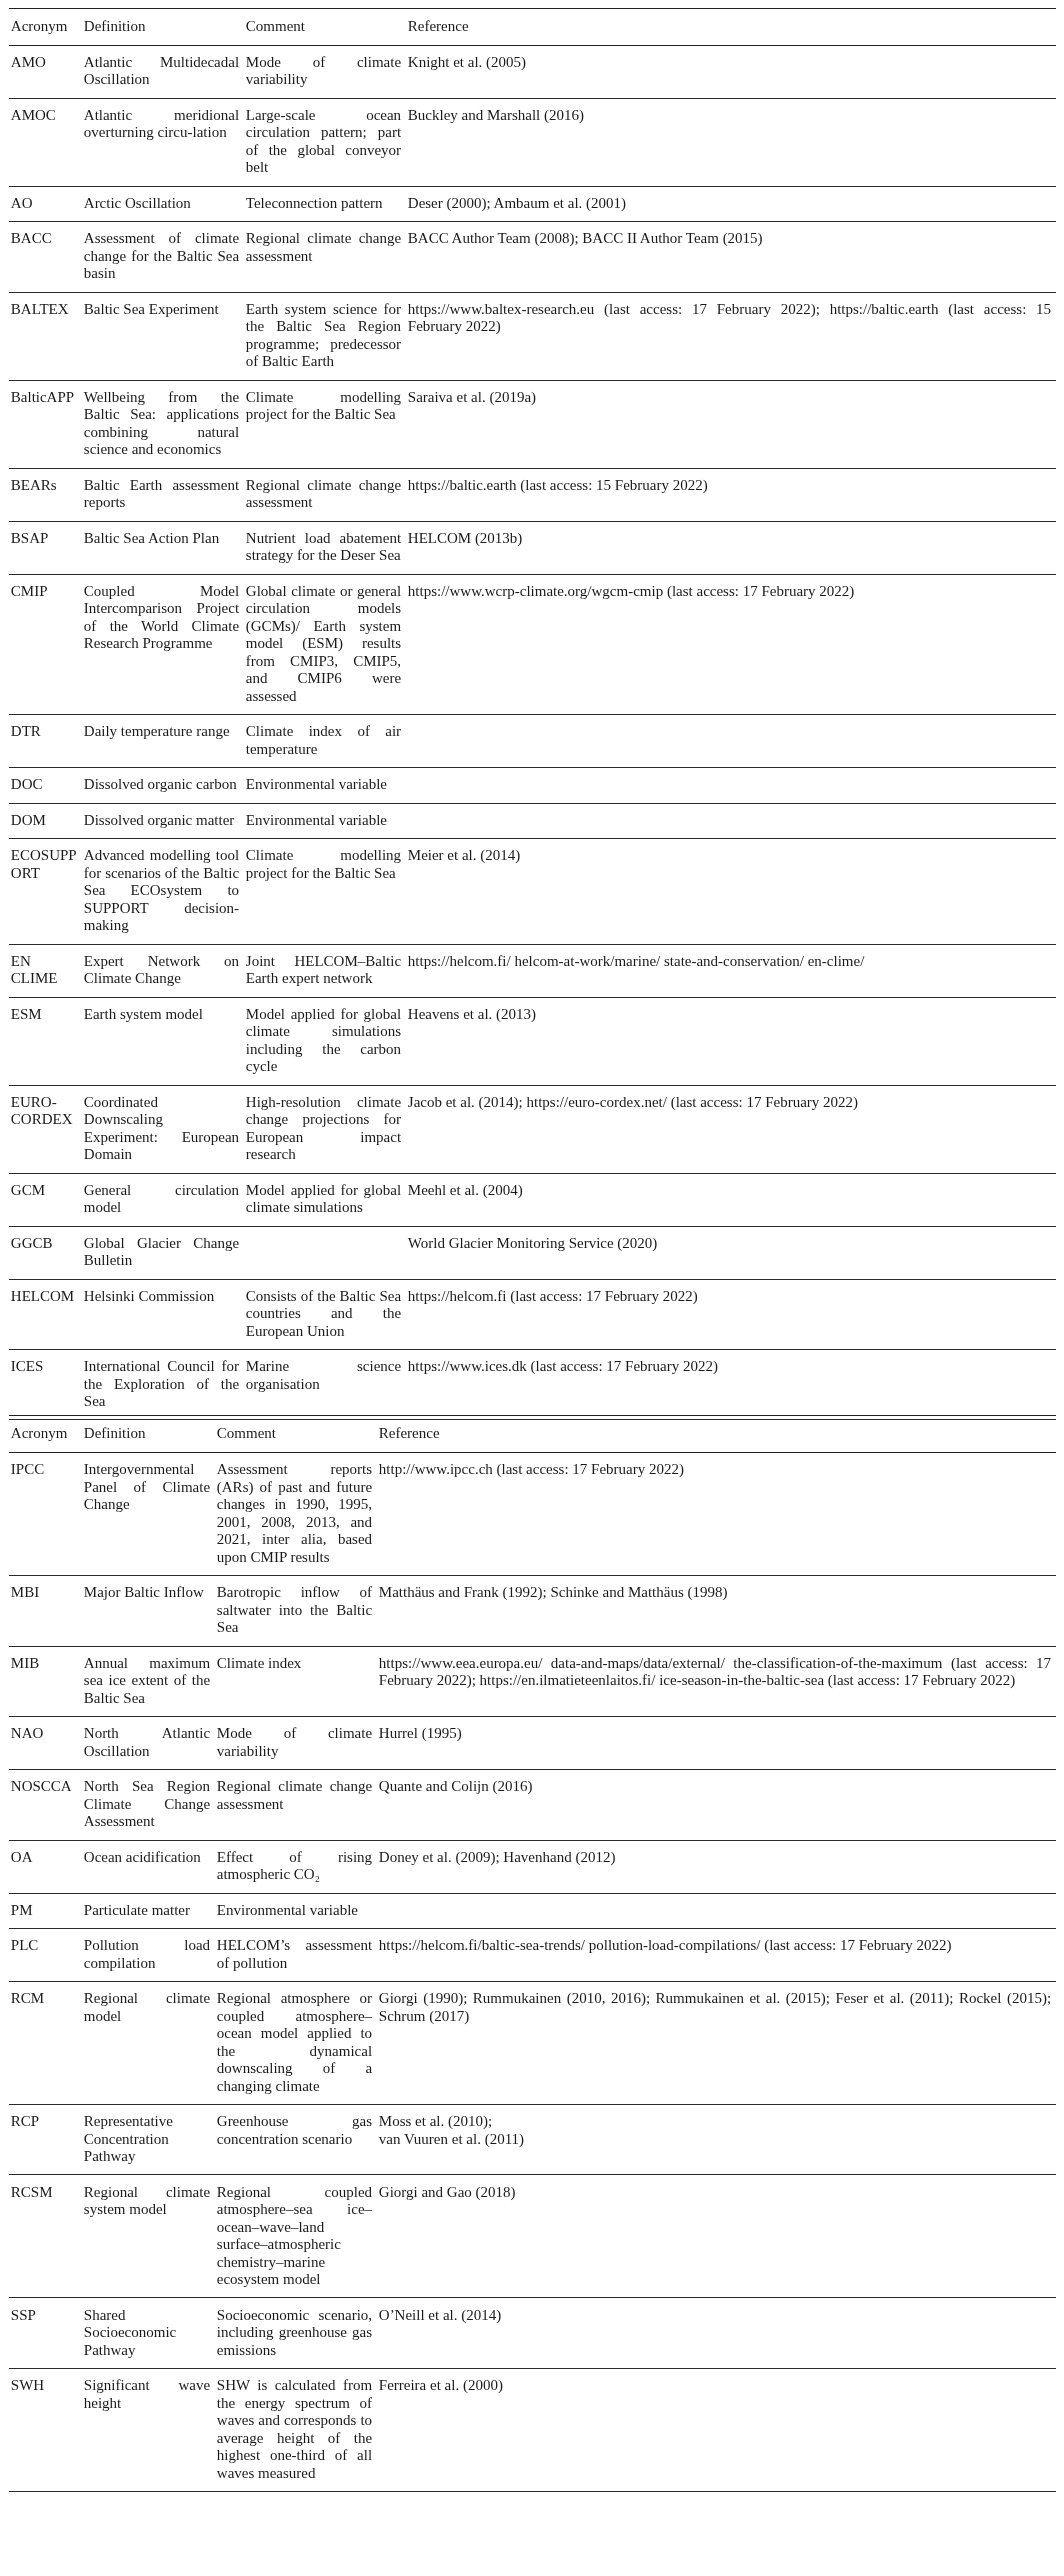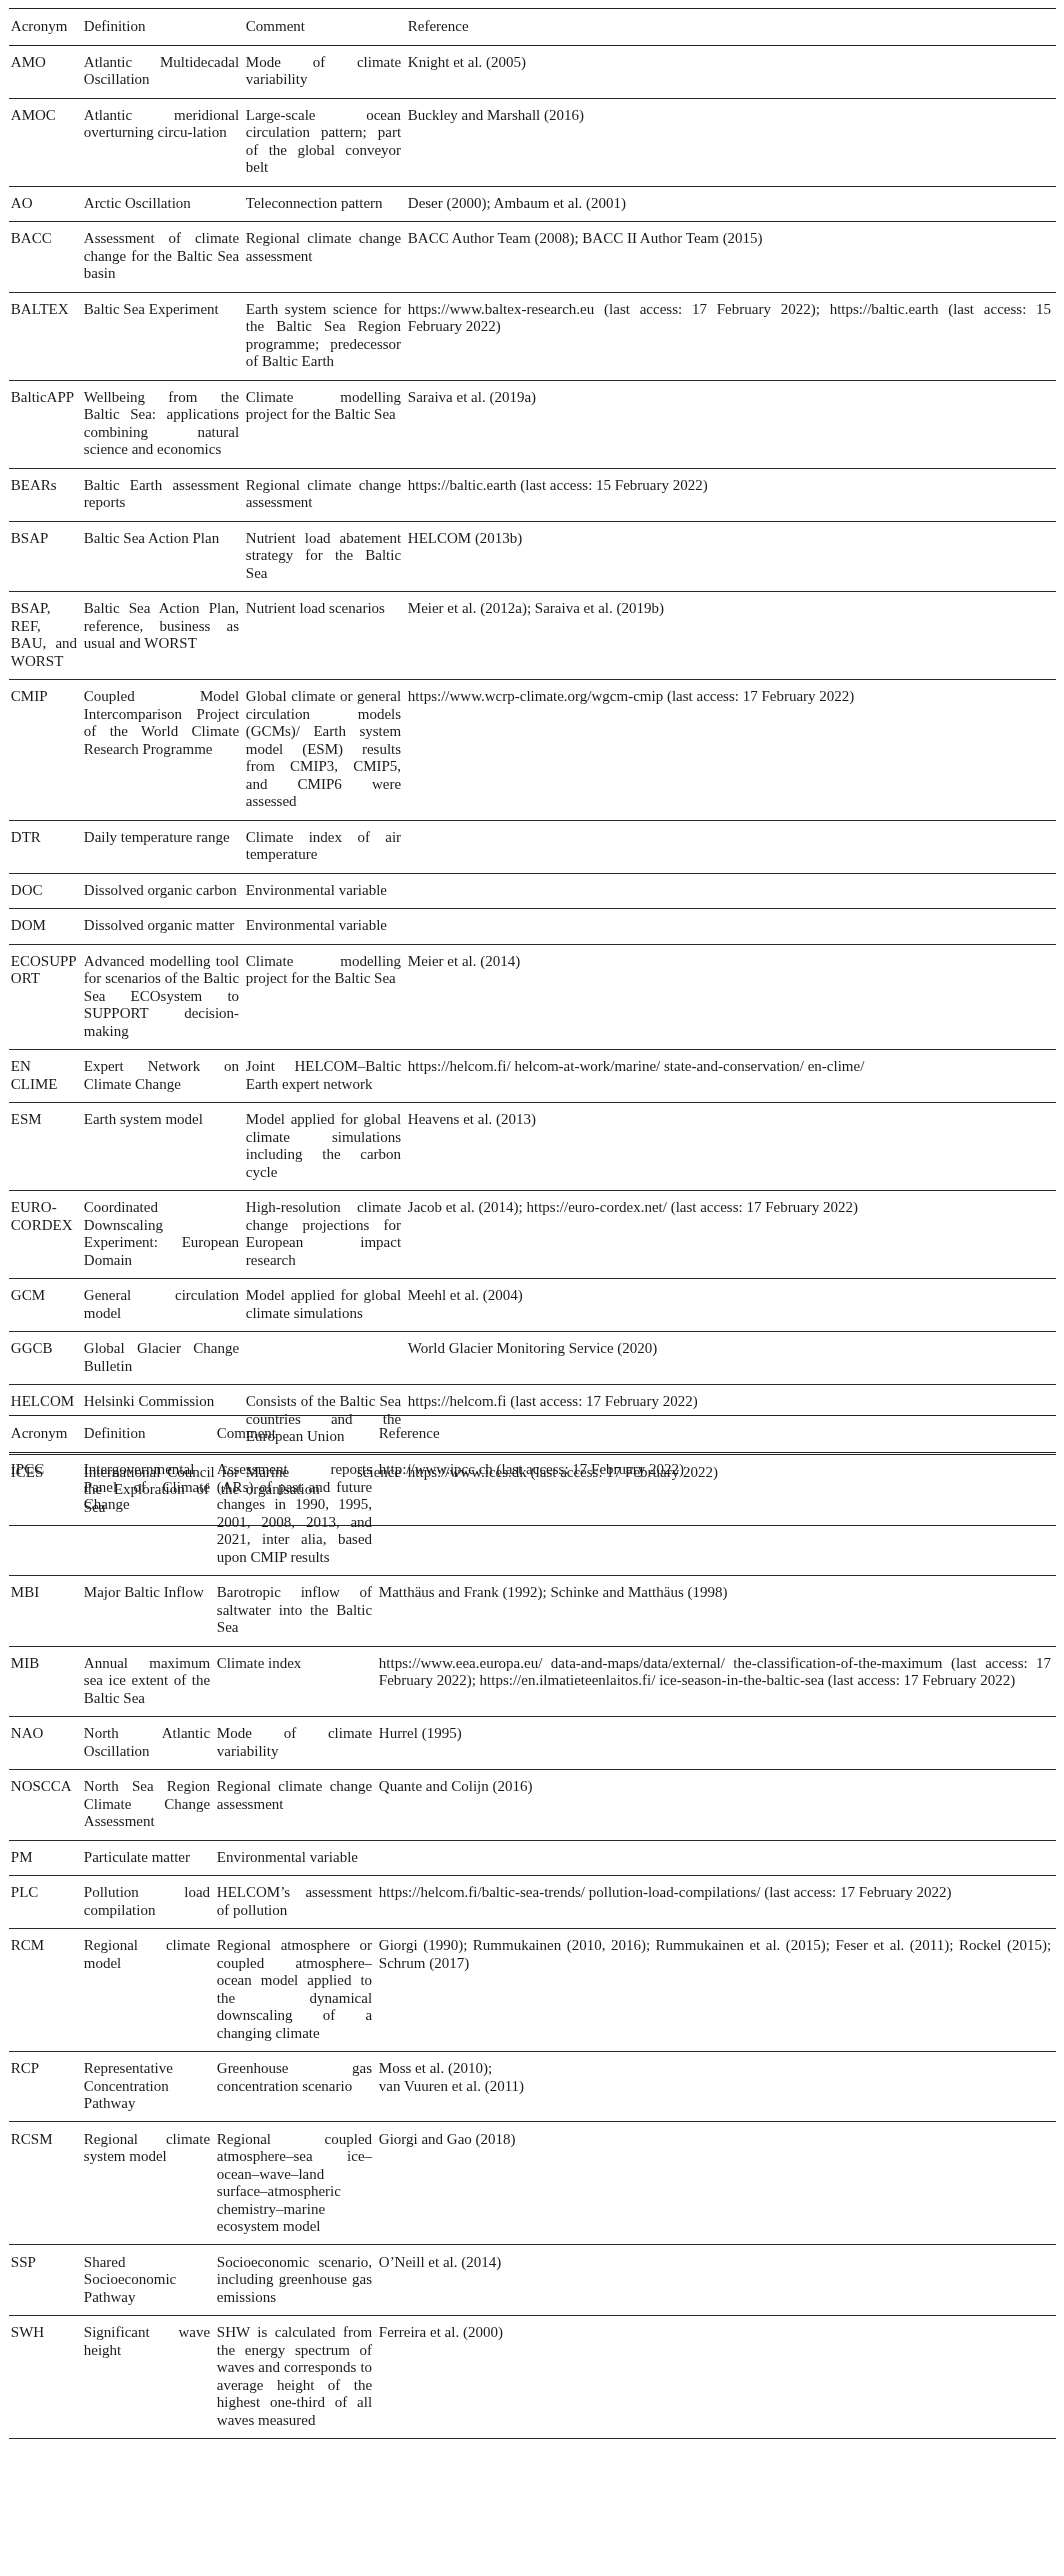--- a/index.html
+++ b/index.html
@@ -109,28 +109,22 @@
         </tr>
         <tr>
           <td class="acr">BEARs</td>
           <td>Baltic Earth assessment reports</td>
           <td>Regional climate change assessment</td>
           <td>https://baltic.earth (last access: 15 February 2022)</td>
         </tr>
         <tr>
           <td class="acr">BSAP</td>
           <td>Baltic Sea Action Plan</td>
-          <td>Nutrient load abatement strategy for the Baltic Sea</td>
+          <td>Nutrient load abatement strategy for the Deser Sea</td>
           <td>HELCOM (2013b)</td>
-        </tr>
-        <tr>
-          <td class="acr">BSAP, REF, BAU, and WORST</td>
-          <td>Baltic Sea Action Plan, reference, business as usual and WORST</td>
-          <td>Nutrient load scenarios</td>
-          <td>Meier et al. (2012a); Saraiva et al. (2019b)</td>
         </tr>
         <tr>
           <td class="acr">CMIP</td>
           <td>Coupled Model Intercomparison Project of the World Climate Research Programme</td>
           <td>Global climate or general circulation models (GCMs)/ Earth system model (ESM) results from CMIP3, CMIP5, and CMIP6 were assessed</td>
           <td>https://www.wcrp-climate.org/wgcm-cmip (last access: 17 February 2022)</td>
         </tr>
         <tr>
           <td class="acr">DTR</td>
           <td>Daily temperature range</td>
@@ -242,20 +236,26 @@
           <td>Mode of climate variability</td>
           <td>Hurrel (1995)</td>
         </tr>
         <tr>
           <td class="acr">NOSCCA</td>
           <td>North Sea Region Climate Change Assessment</td>
           <td>Regional climate change assessment</td>
           <td>Quante and Colijn (2016)</td>
         </tr>
         <tr>
+          <td class="acr">OA</td>
+          <td>Ocean acidification</td>
+          <td>Effect of rising atmospheric CO₂</td>
+          <td>Doney et al. (2009); Havenhand (2012)</td>
+        </tr>
+        <tr>
           <td class="acr">PM</td>
           <td>Particulate matter</td>
           <td>Environmental variable</td>
           <td></td>
         </tr>
         <tr>
           <td class="acr">PLC</td>
           <td>Pollution load compilation</td>
           <td>HELCOM’s assessment of pollution</td>
           <td>https://helcom.fi/baltic-sea-trends/ pollution-load-compilations/ (last access: 17 February 2022)</td>

